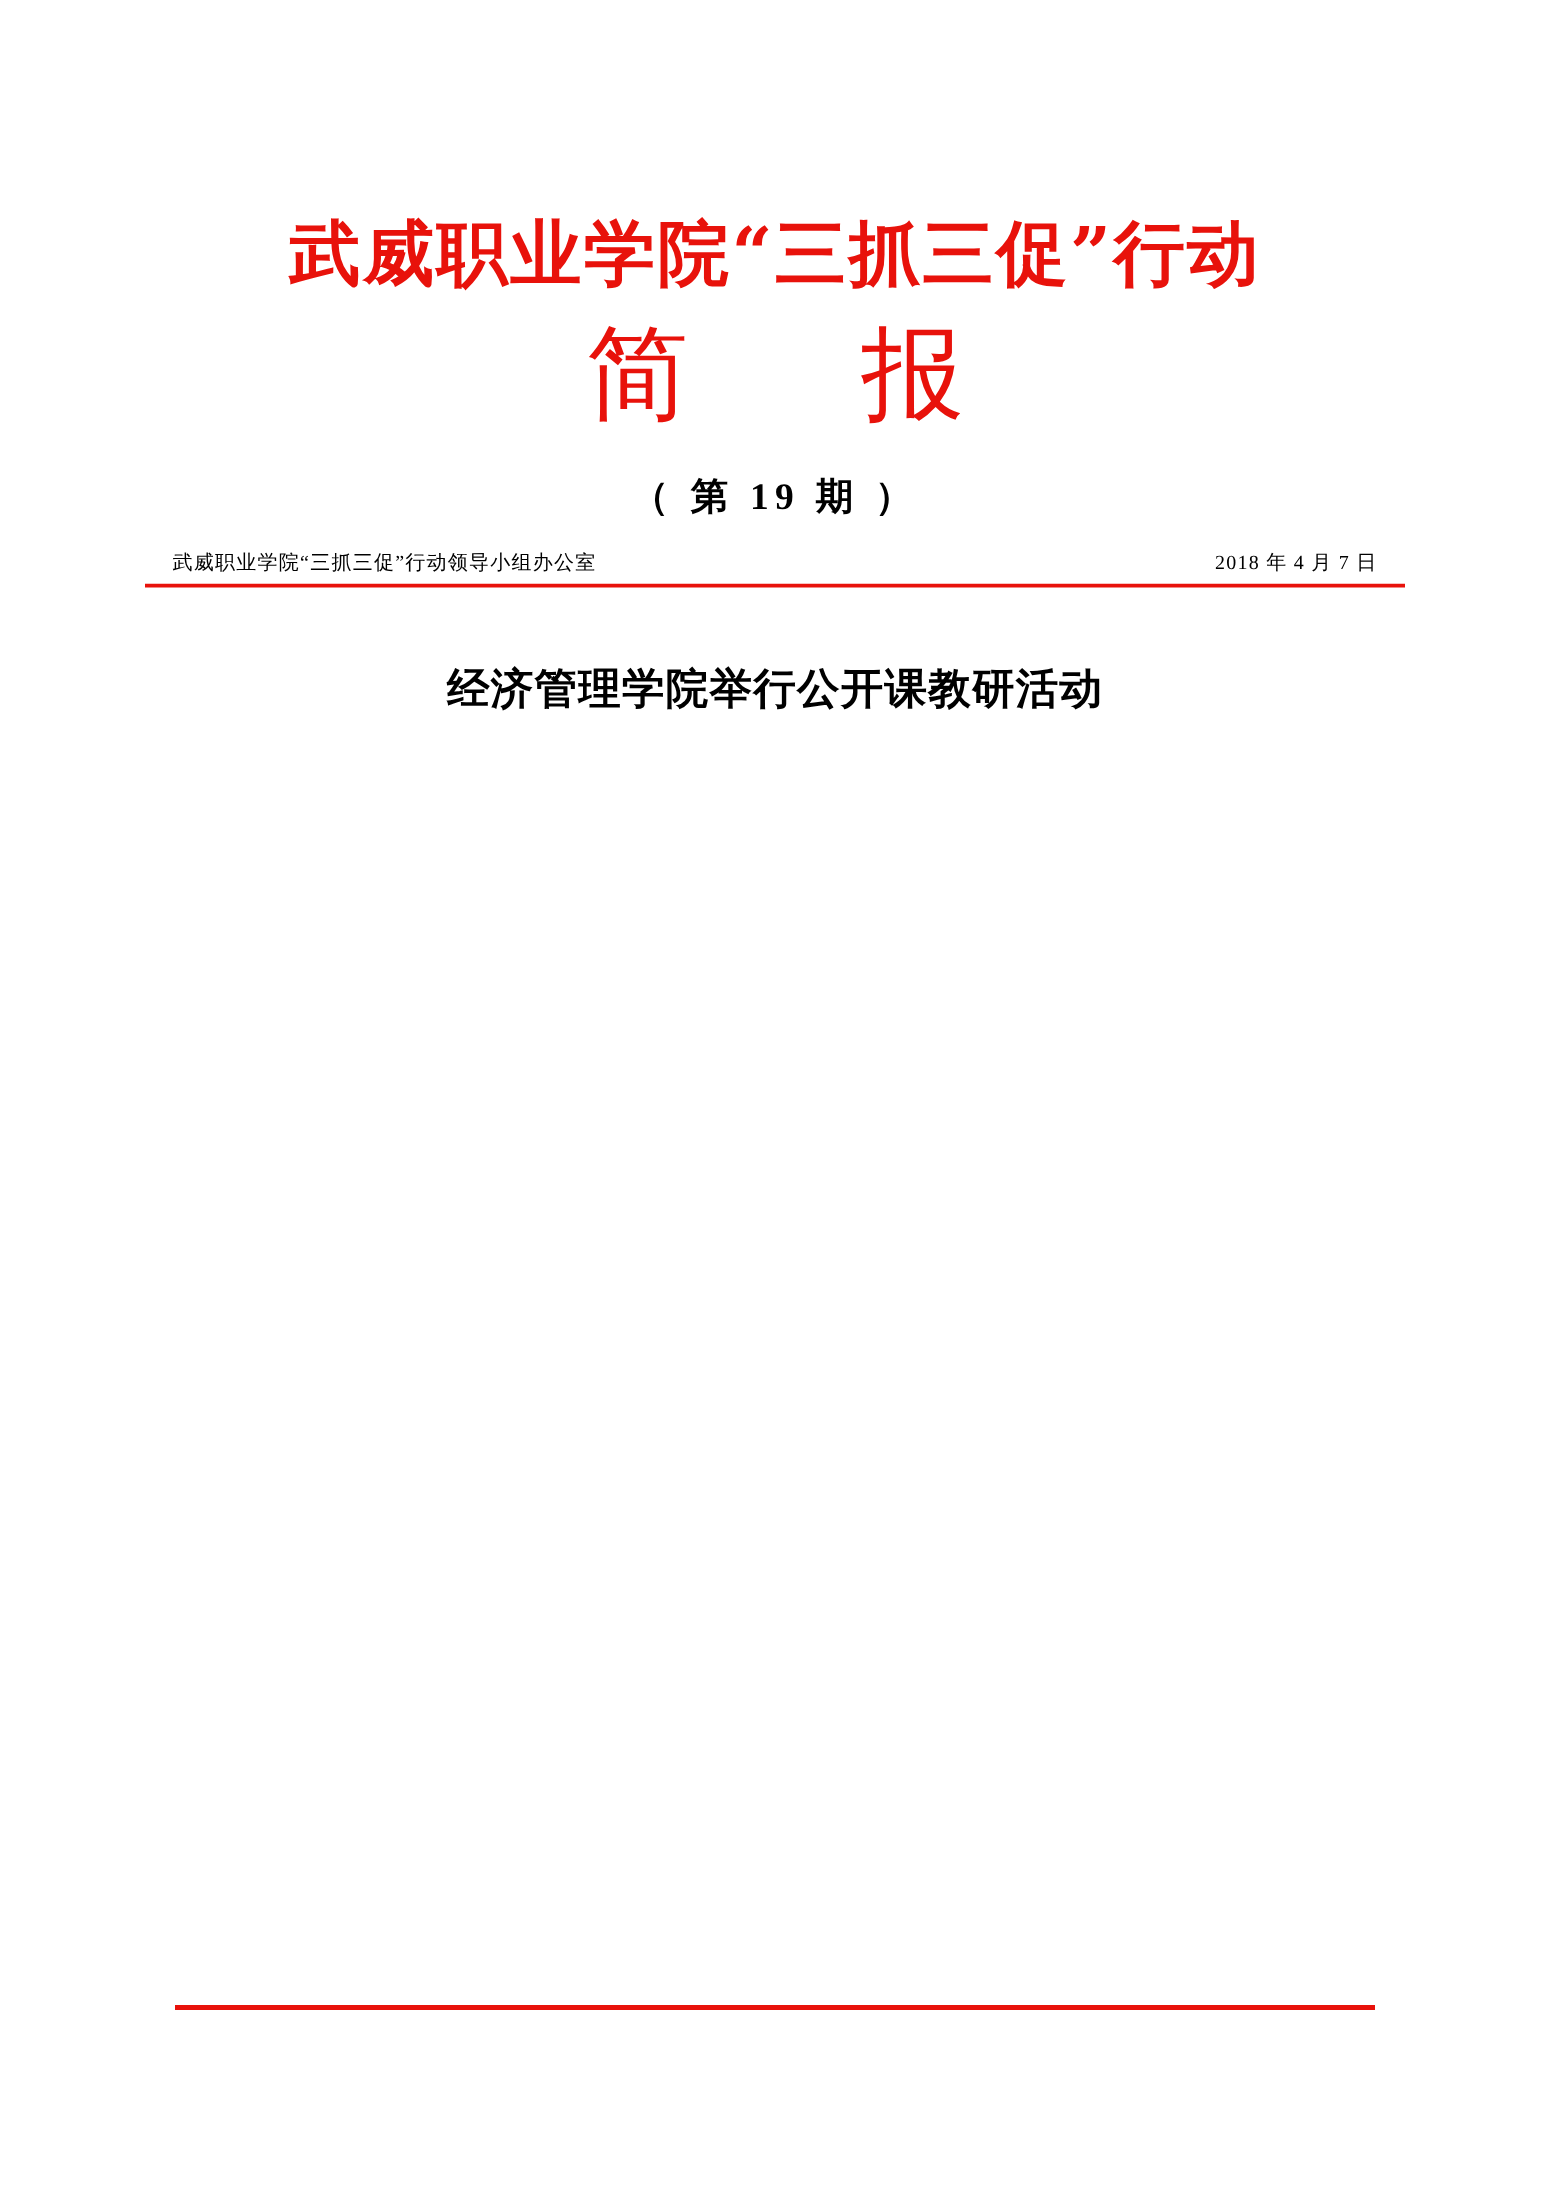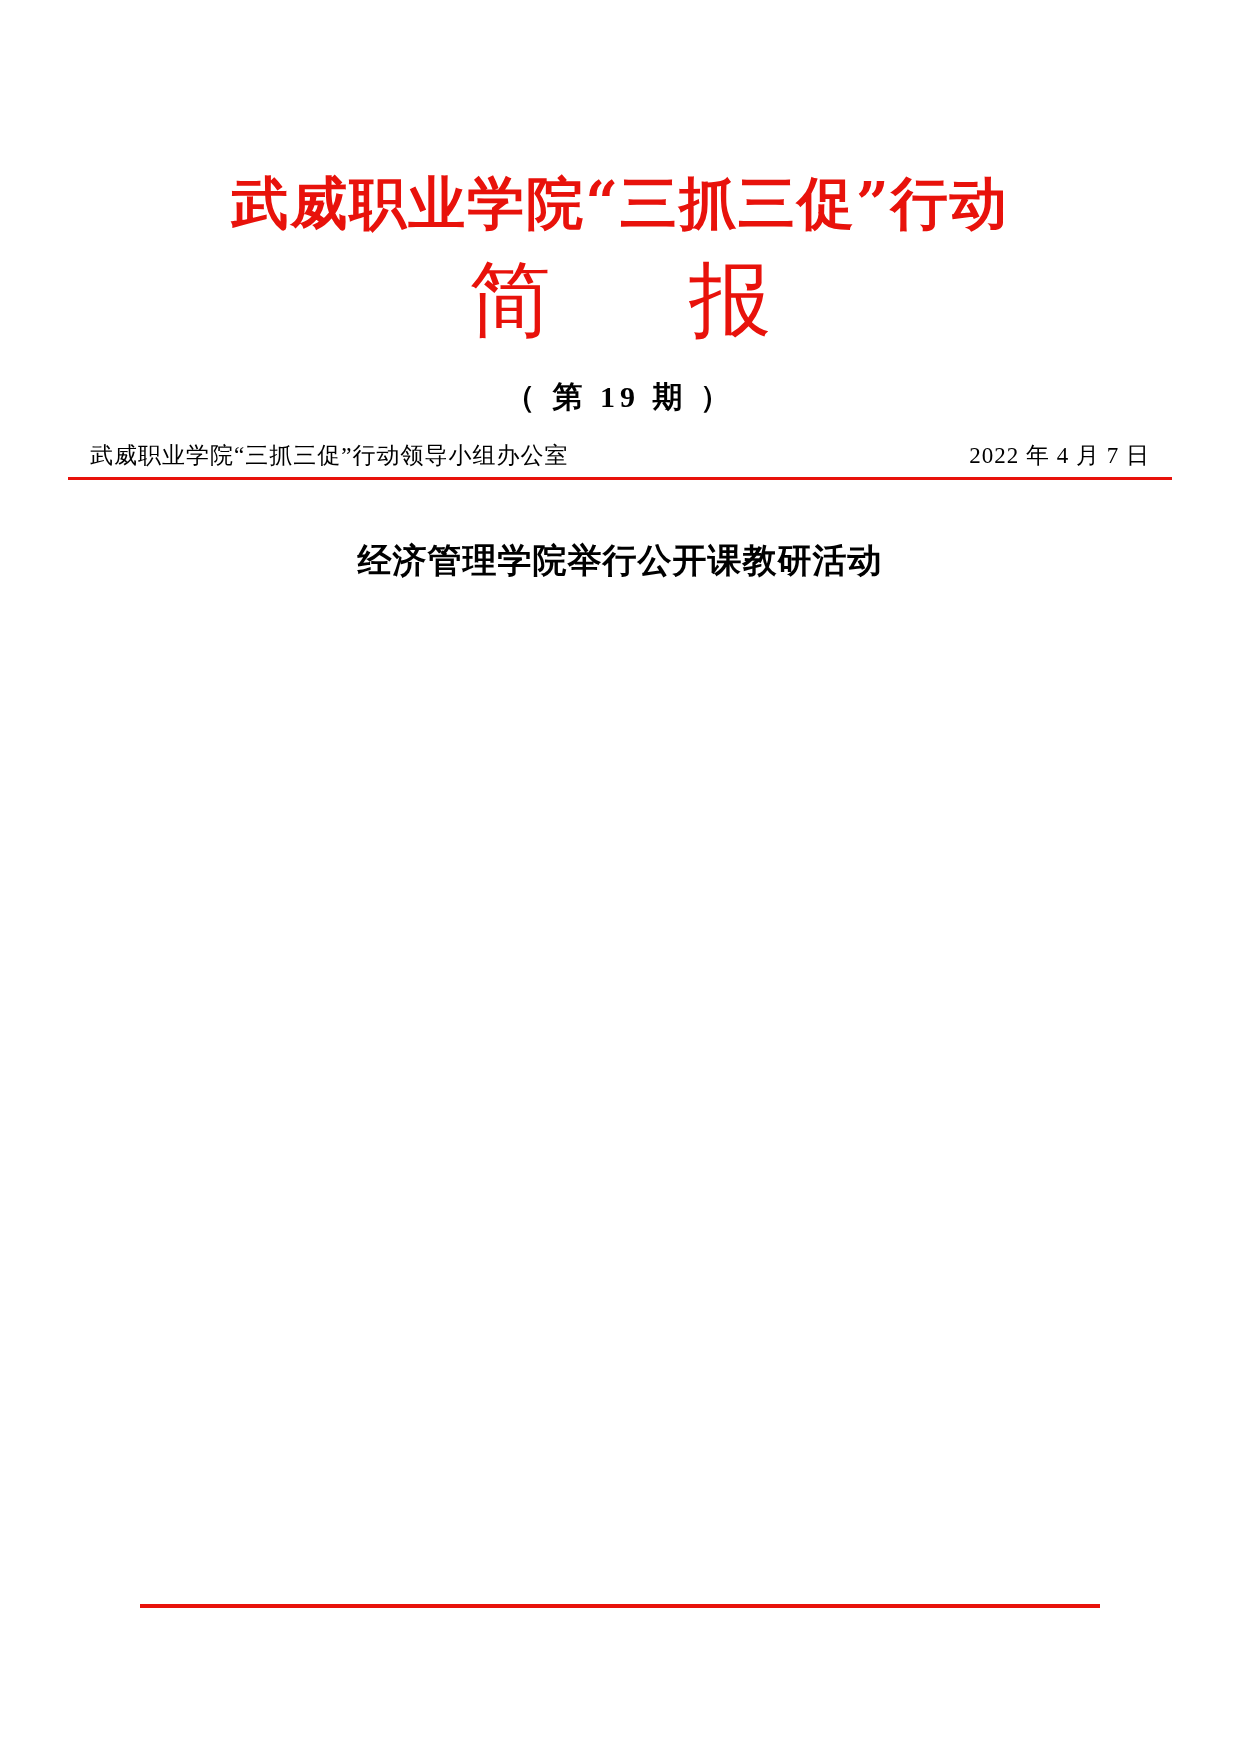--- a/index.html
+++ b/index.html
@@ -12,21 +12,21 @@
     height: 1754px;
     font-family: "Liberation Serif", "DejaVu Serif", serif;
     color: #000000;
     position: relative;
     overflow: hidden;
   }
   .page {
     width: 1240px;
     height: 1754px;
     box-sizing: border-box;
-    padding: 0 68px;
+    padding: 0 116px;
     position: relative;
   }
 
   
   .masthead {
     padding-top: 172px;
     text-align: center;
   }
   .masthead-line1 {
     color: #e8120b;
@@ -54,21 +54,21 @@
     letter-spacing: 5px;
     color: #000000;
   }
 
   
   .imprint-row {
     margin-top: 22px;
     display: flex;
     justify-content: space-between;
     align-items: flex-end;
-    font-size: 23px;
+    font-size: 16px;
     letter-spacing: 1px;
     padding: 0 22px 6px 22px;
   }
   .imprint-left { white-space: nowrap; }
   .imprint-right { white-space: nowrap; }
 
   .red-rule {
     border: 0;
     border-top: 3px solid #e8120b;
     margin: 0 0 0 0;
@@ -112,21 +112,21 @@
 <div class="page">
 
   <div class="masthead">
     <div class="masthead-line1">武威职业学院“三抓三促”行动</div>
     <div class="masthead-line2">简　报</div>
     <div class="issue">（ 第 19 期 ）</div>
   </div>
 
   <div class="imprint-row">
     <div class="imprint-left">武威职业学院“三抓三促”行动领导小组办公室</div>
-    <div class="imprint-right">2022 年 4 月 7 日</div>
+    <div class="imprint-right">2018 年 4 月 7 日</div>
   </div>
   <hr class="red-rule">
 
   <div class="article-title">经济管理学院举行公开课教研活动</div>
 
   <div class="body-text">
   </div>
 
   <div class="footer-rule"></div>
 </div>

